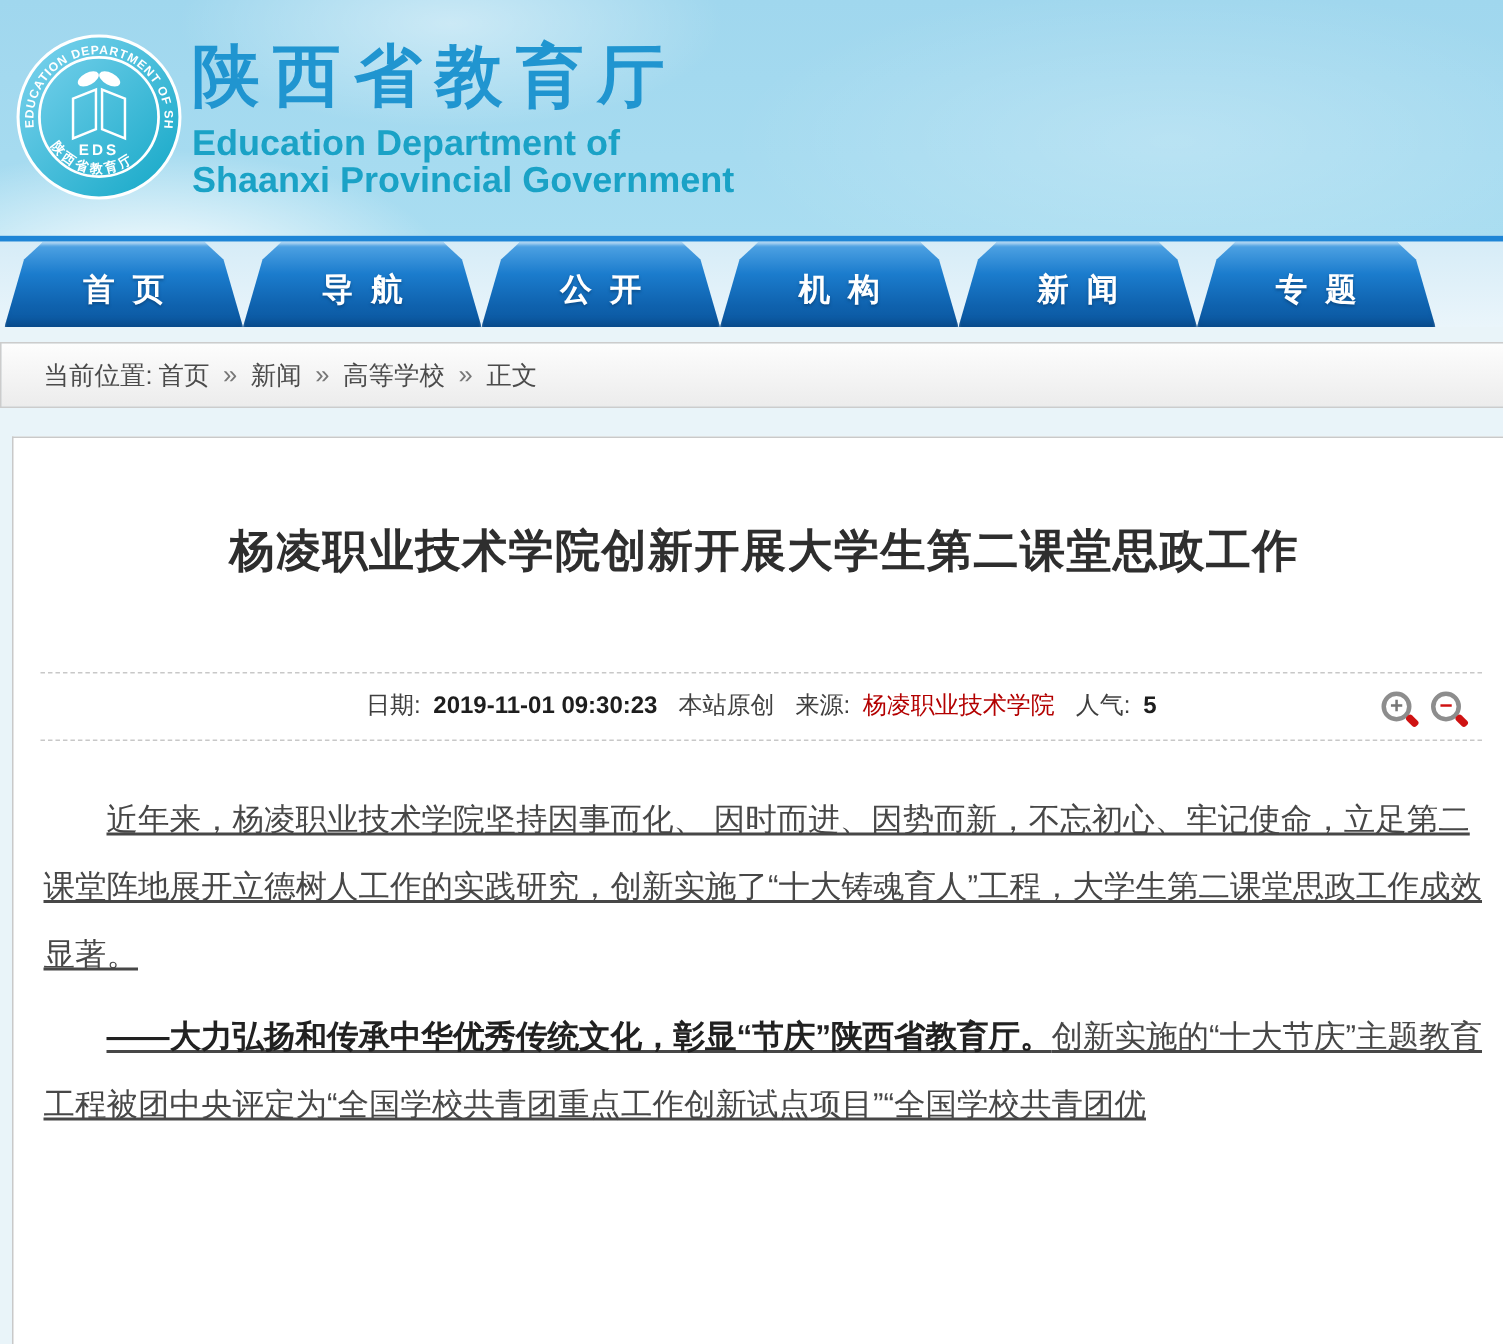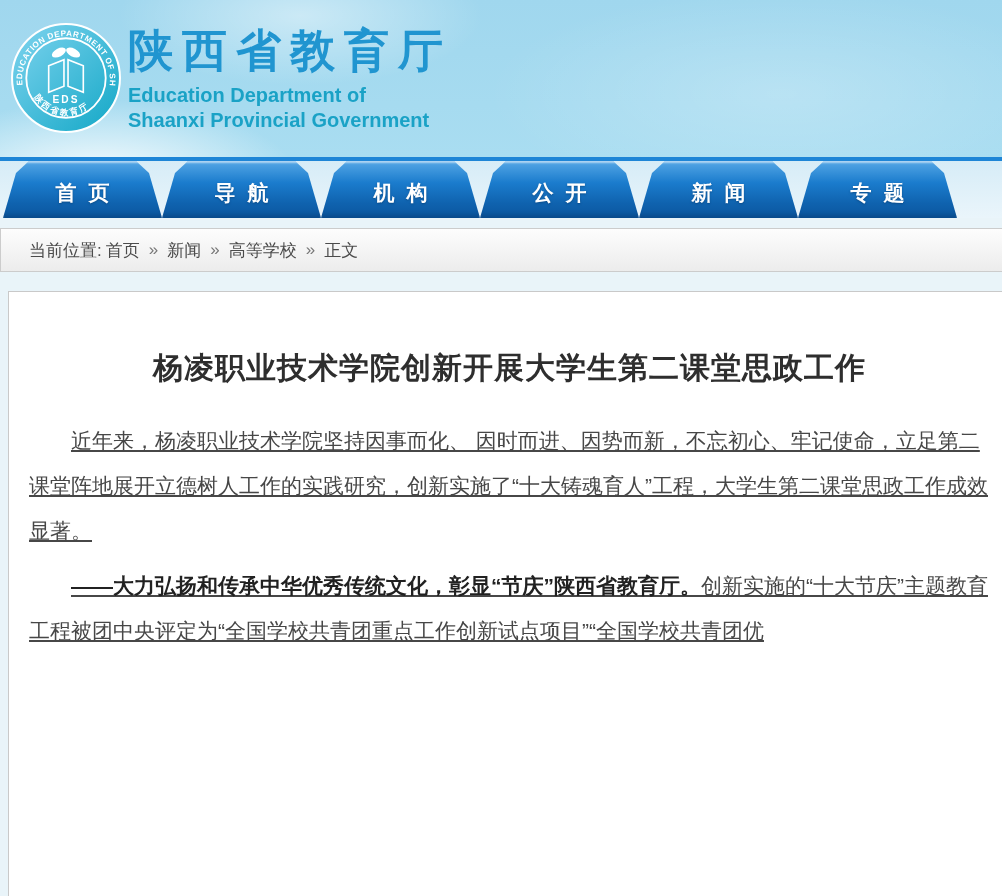--- a/index.html
+++ b/index.html
@@ -15,21 +15,21 @@
       radial-gradient(ellipse 320px 130px at 10% 115%, rgba(255,255,255,.95), rgba(255,255,255,0) 62%),
       radial-gradient(ellipse 260px 100px at 30% 10%, rgba(255,255,255,.45), rgba(255,255,255,0) 70%),
       radial-gradient(ellipse 420px 150px at 78% 60%, rgba(255,255,255,.22), rgba(255,255,255,0) 70%),
       linear-gradient(180deg,#a0d7ee,#a9ddf1);
   }
   .logo{position:absolute;left:10px;top:22px;width:112px;height:112px;}
   .titles{position:absolute;left:128px;top:26px;}
   .title-cn{
     font-size:45px;font-weight:bold;color:#2095d0;letter-spacing:9px;line-height:50px;
   }
-  .title-en{font-size:20px;font-weight:bold;color:#1aa2c6;line-height:25px;margin-top:7px;}
+  .title-en{font-size:24px;font-weight:bold;color:#1aa2c6;line-height:25px;margin-top:7px;}
   
   .navbar{
     height:57px;border-top:4px solid #1e85d6;
     background:linear-gradient(180deg,#d6ecf7,#eaf5fb);
     display:flex;align-items:stretch;overflow:hidden;padding-left:3px;white-space:nowrap;
   }
   .nav-item{
     flex:0 0 159px;width:159px;height:57px;position:relative;cursor:pointer;
     clip-path:polygon(26px 0,133px 0,146px 12px,159px 57px,0 57px,13px 12px);
     background:linear-gradient(180deg,#55a7e6 0%,#1b7ccd 38%,#0f62ae 75%,#0b569e 100%);
@@ -124,24 +124,24 @@
 </div>
 
 <div class="navbar">
   <div class="nav-item">
       <span>首页</span>
     </div>
   <div class="nav-item">
       <span>导航</span>
     </div>
   <div class="nav-item">
-      <span>机构</span>
+      <span>公开</span>
     </div>
   <div class="nav-item">
-      <span>公开</span>
+      <span>机构</span>
     </div>
   <div class="nav-item">
       <span>新闻</span>
     </div>
   <div class="nav-item">
       <span>专题</span>
     </div>
 </div>
 
 <div class="breadcrumb-bar">
@@ -151,18 +151,37 @@
   <span class="crumb">新闻</span>
   <span class="sep">»</span>
   <span class="crumb">高等学校</span>
   <span class="sep">»</span>
   <span class="crumb">正文</span>
 </div>
 
 <div class="content-box">
   <h1 class="article-title">杨凌职业技术学院创新开展大学生第二课堂思政工作</h1>
 
+  <div class="meta-row">
+    <span class="meta-item">
+      <span>日期:</span>
+      <span class="meta-date">2019-11-01 09:30:23</span>
+    </span>
+    <span class="meta-item">本站原创</span>
+    <span class="meta-item">
+      <span>来源:</span>
+      <span class="meta-source">杨凌职业技术学院</span>
+    </span>
+    <span class="meta-item">
+      <span>人气:</span>
+      <span class="meta-views">5</span>
+    </span>
+    <span class="zoom-tools">
+      <span class="zoom-icon in">+</span>
+      <span class="zoom-icon out">−</span>
+    </span>
+  </div>
 
   <div class="article-body">
     <p><span class="lead"></span><span>近年来，杨凌职业技术学院坚持因事而化、 因时而进、因势而新，不忘初心、牢记使命，立足第二课堂阵地展开立德树人工作的实践研究，创新实施了“十大铸魂育人”工程，大学生第二课堂思政工作成效显著。</span></p>
     <p><span class="lead">——大力弘扬和传承中华优秀传统文化，彰显“节庆”陕西省教育厅。</span><span>创新实施的“十大节庆”主题教育工程被团中央评定为“全国学校共青团重点工作创新试点项目”“全国学校共青团优</span></p>
   </div>
 </div>
 
 </body></html>

